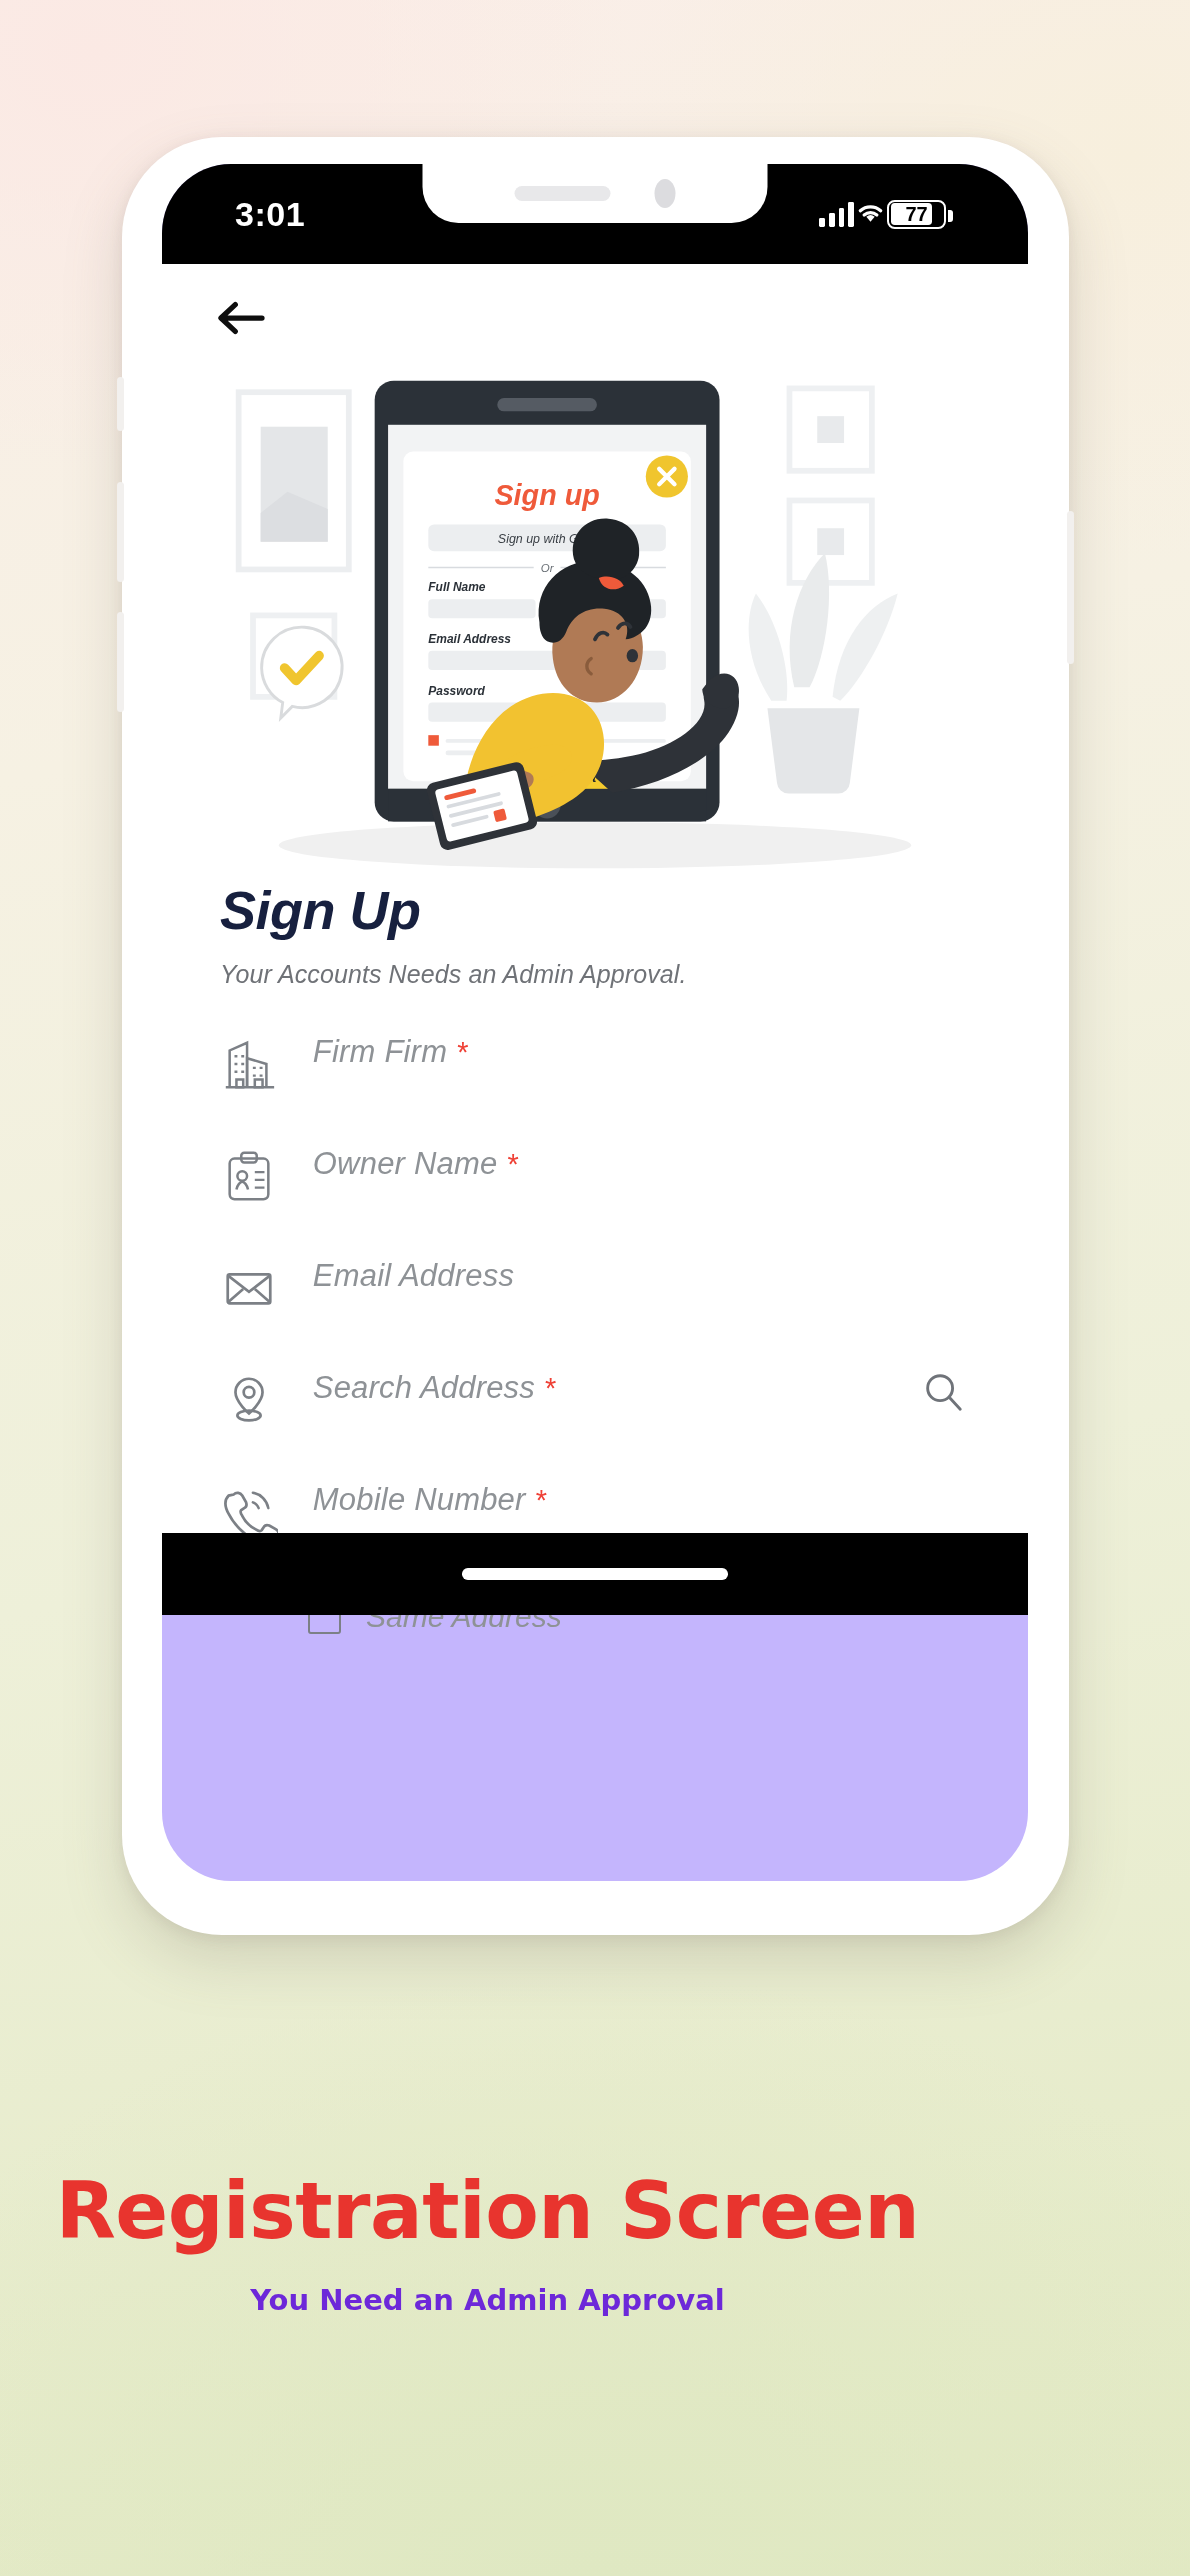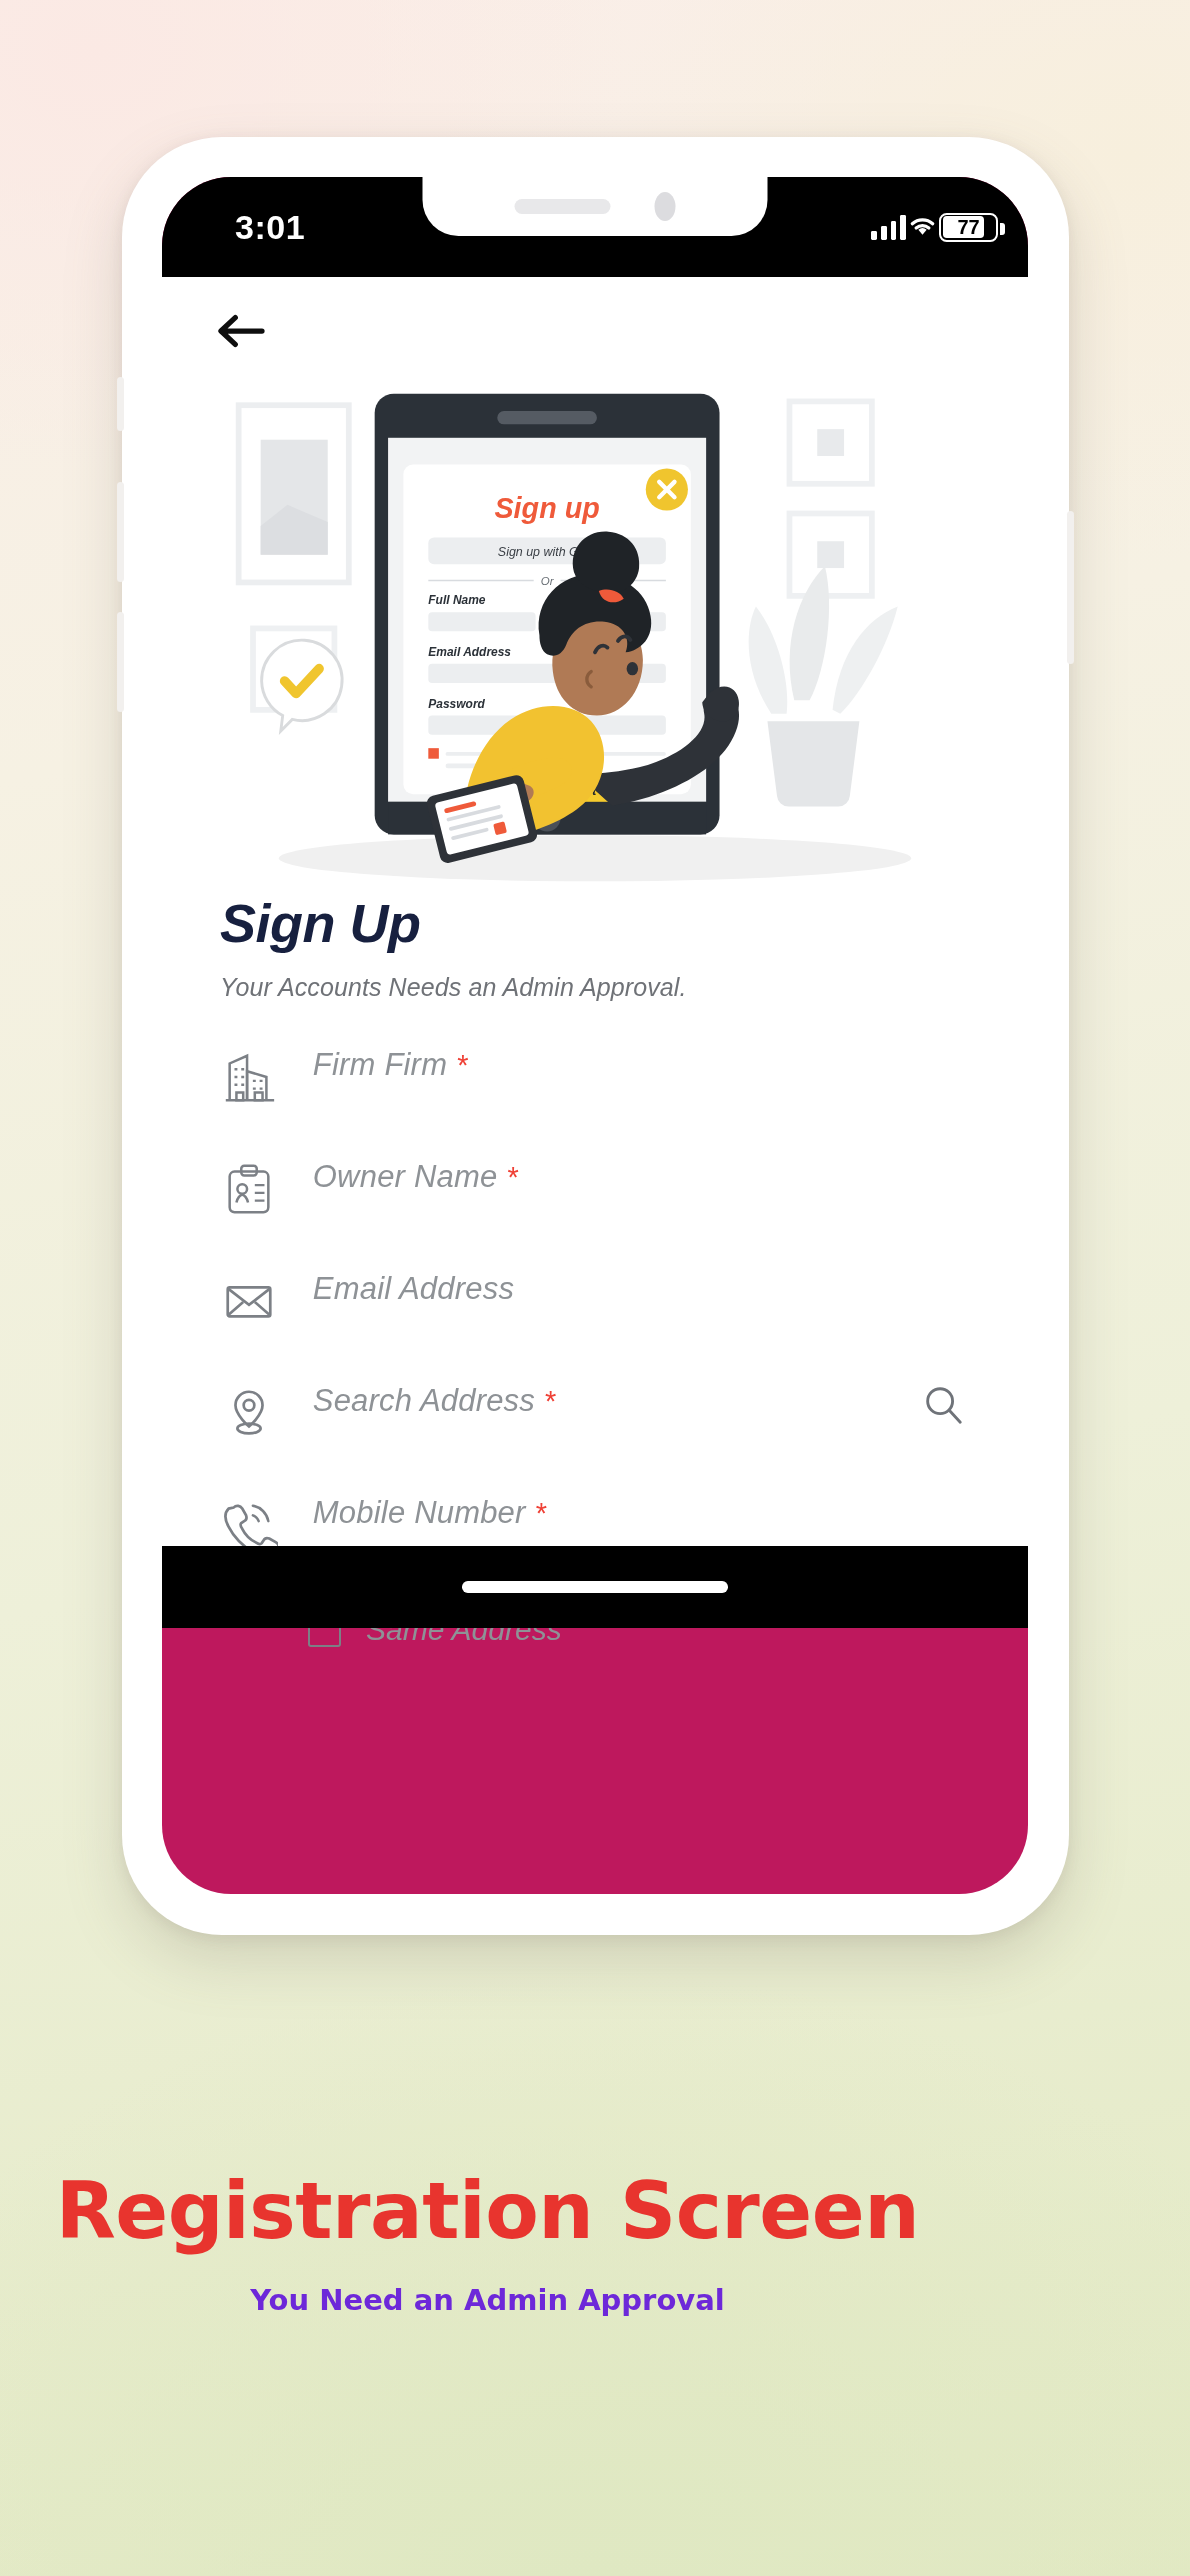--- a/index.html
+++ b/index.html
@@ -26,32 +26,32 @@
     border-radius:100px;
     box-shadow:0 25px 58px rgba(120,110,95,.22), 0 3.8px 13.4px rgba(120,110,95,.12);
   }
   .side-btn{ position:absolute; background:#f2f0ee; border-radius:3.8px; }
   .sb1{ left:-4.8px; top:240px; width:6.7px; height:54px; }
   .sb2{ left:-4.8px; top:345px; width:6.7px; height:100px; }
   .sb3{ left:-4.8px; top:475px; width:6.7px; height:100px; }
   .sb4{ right:-4.8px; top:374px; width:6.7px; height:153px; }
 
   .screen{
-    position:absolute; left:40px; top:40px; width:866px; height:1717px;
-    border-radius:69px; overflow:hidden; background:#be185d;
+    position:absolute; left:40px; top:27px; width:866px; height:1717px;
+    border-radius:69px; overflow:hidden; background:#c4b5fd;
   }
 
   
   .statusbar{
     position:absolute; left:0; top:0; width:866px; height:100px;
     background:#000; display:flex; align-items:center;
     justify-content:space-between; color:#fff;
   }
   .sb-time{ font-size:34px; font-weight:700; letter-spacing:0.5px; margin-left:73px; }
-  .sb-right{ display:flex; align-items:center; margin-right:30px; }
+  .sb-right{ display:flex; align-items:center; margin-right:82px; }
   .notch{
     position:absolute; left:50%; transform:translateX(-50%); top:0;
     width:345px; height:59px; background:#fff;
     border-bottom-left-radius:36px; border-bottom-right-radius:36px;
     display:flex; align-items:center; justify-content:center; gap:44px;
   }
   .speaker{ width:96px; height:15.3px; background:#e8e8ea; border-radius:7.7px; }
   .camera{ width:21px; height:29px; background:#dcdcdf; border-radius:50%; }
 
   .signal{ display:flex; align-items:flex-end; gap:3.8px; height:25px; }

